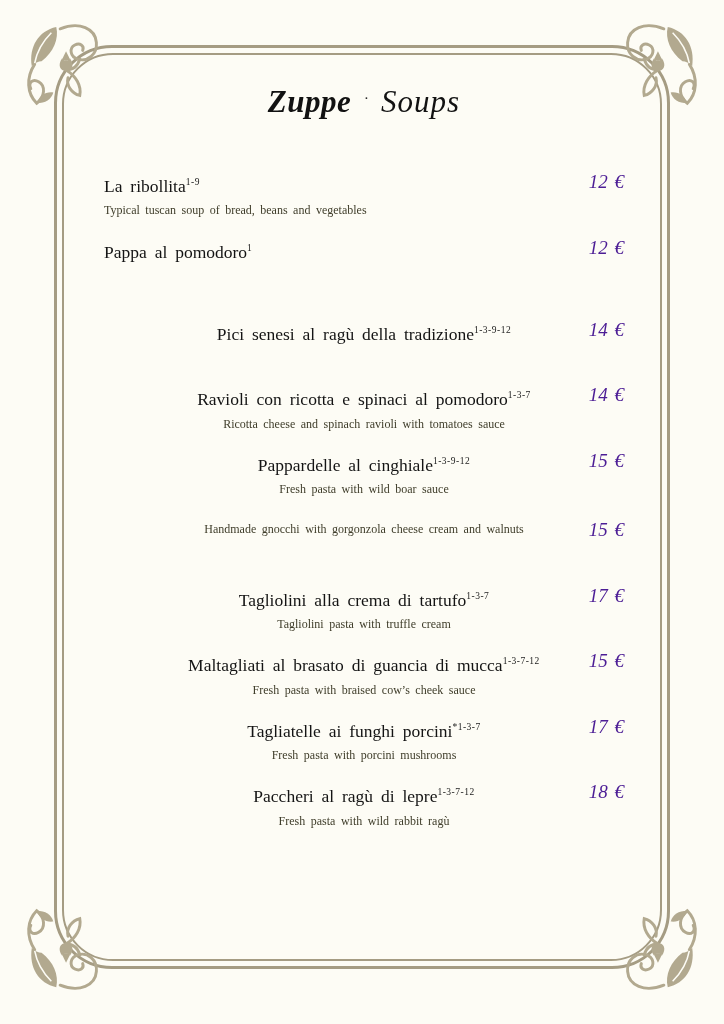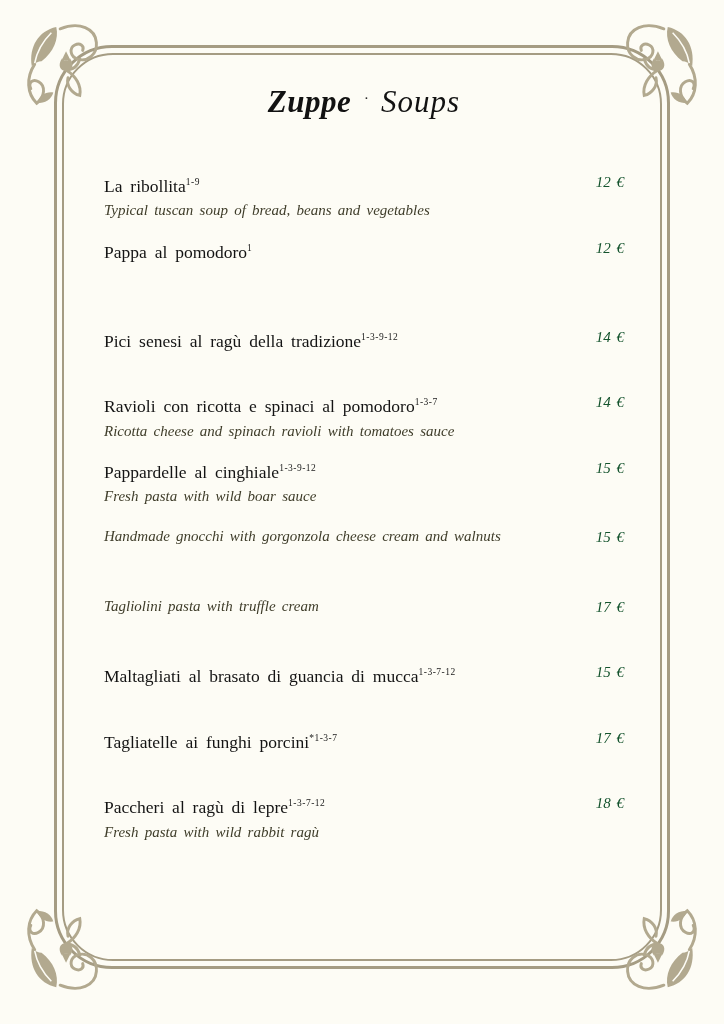--- a/index.html
+++ b/index.html
@@ -30,34 +30,34 @@
     margin:0;text-align:center;font-style:italic;color:#121212;
     font-size:31px;line-height:40px;font-weight:normal;
   }
   .section-title.first{margin-top:78px;}
   .section-title.second{margin-top:30px;font-size:36px;line-height:46px;}
   .t-it{font-weight:bold;letter-spacing:.5px;}
   .t-sep{font-size:.5em;vertical-align:.55em;padding:0 13px;color:#2a2a2a;}
   .t-en{font-weight:normal;letter-spacing:1px;}
   ul.menu-list{list-style:none;margin:0;padding:0;}
   ul.menu-list.soups{margin-top:49px;}
-  ul.menu-list.pasta{margin-top:23px;}
+  ul.menu-list.pasta{margin-top:16px;text-align:center;}
   .menu-item{position:relative;}
   .soups .menu-item{height:66px;}
   .pasta .menu-item{height:65.5px;}
   .item-name{
     font-size:17.5px;line-height:22px;color:#141414;word-spacing:3.5px;
   }
   .item-name sup{font-size:9.5px;letter-spacing:.5px;color:#1b1b1b;}
   .item-price{
     position:absolute;right:0;top:0;font-style:italic;
-    font-size:15px;line-height:22px;color:#14532d;word-spacing:2px;
+    font-size:19px;line-height:22px;color:#4c1d95;word-spacing:2px;
   }
   .item-desc{
-    margin-top:4px;font-style:italic;font-size:15px;line-height:20px;
+    margin-top:4px;font-size:12px;line-height:20px;
     color:var(--desc,#3f3d2a);word-spacing:2.5px;
   }
 </style>
 </head>
 <body style="--page-bg: #fdfcf5; --frame: #a59c83; --desc: #3f3d2a;">
 
 <div class="frame-outer"></div>
 <div class="frame-inner"></div>
 
 <div class="ornament tl">
@@ -163,32 +163,35 @@
     <div class="item-price">15 €</div>
     <div class="item-desc">Fresh pasta with wild boar sauce</div>
   </li>
 
   <li class="menu-item">
     <div class="item-price">15 €</div>
     <div class="item-desc">Handmade gnocchi with gorgonzola cheese cream and walnuts</div>
   </li>
 
   <li class="menu-item">
+    <div class="item-name"><span class="nm">Tagliolini alla crema di tartufo</span><sup>1-3-7</sup></div>
     <div class="item-price">17 €</div>
     <div class="item-desc">Tagliolini pasta with truffle cream</div>
   </li>
 
   <li class="menu-item">
     <div class="item-name"><span class="nm">Maltagliati al brasato di guancia di mucca</span><sup>1-3-7-12</sup></div>
     <div class="item-price">15 €</div>
+    <div class="item-desc">Fresh pasta with braised cow’s cheek sauce</div>
   </li>
 
   <li class="menu-item">
     <div class="item-name"><span class="nm">Tagliatelle ai funghi porcini</span><sup>*1-3-7</sup></div>
     <div class="item-price">17 €</div>
+    <div class="item-desc">Fresh pasta with porcini mushrooms</div>
   </li>
 
   <li class="menu-item">
     <div class="item-name"><span class="nm">Paccheri al ragù di lepre</span><sup>1-3-7-12</sup></div>
     <div class="item-price">18 €</div>
     <div class="item-desc">Fresh pasta with wild rabbit ragù</div>
   </li>
 </ul>
 </div>
 

